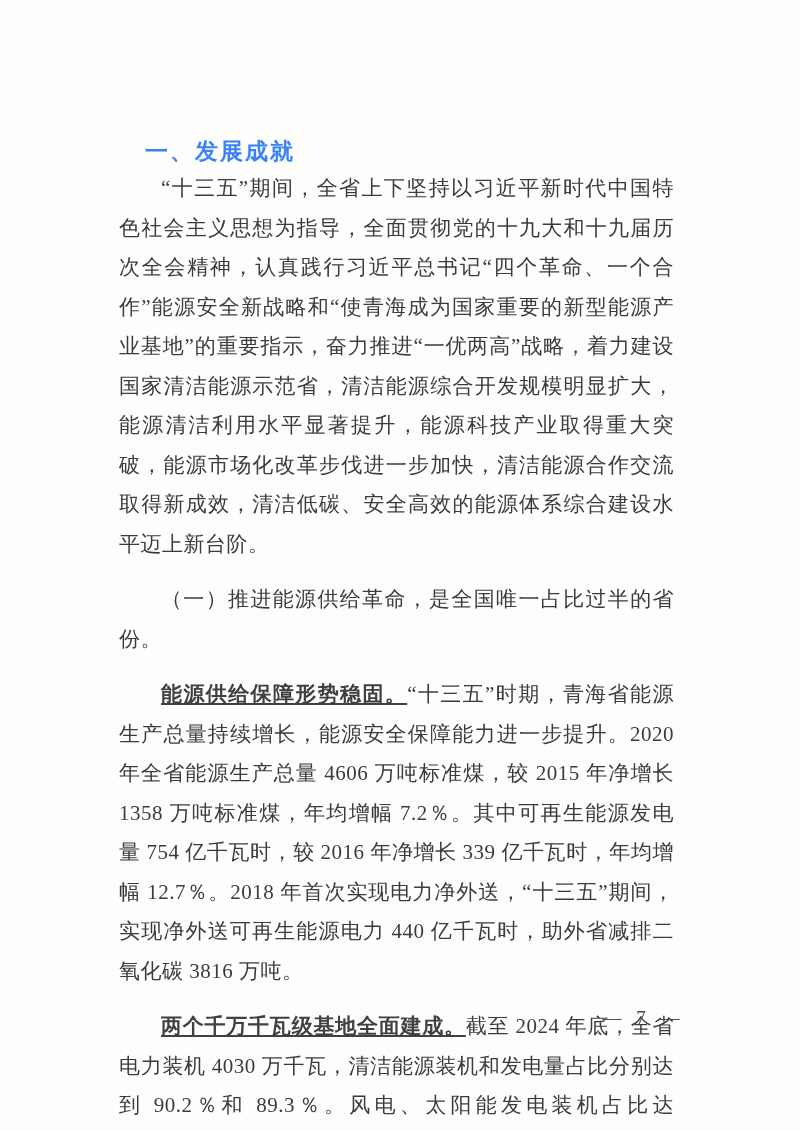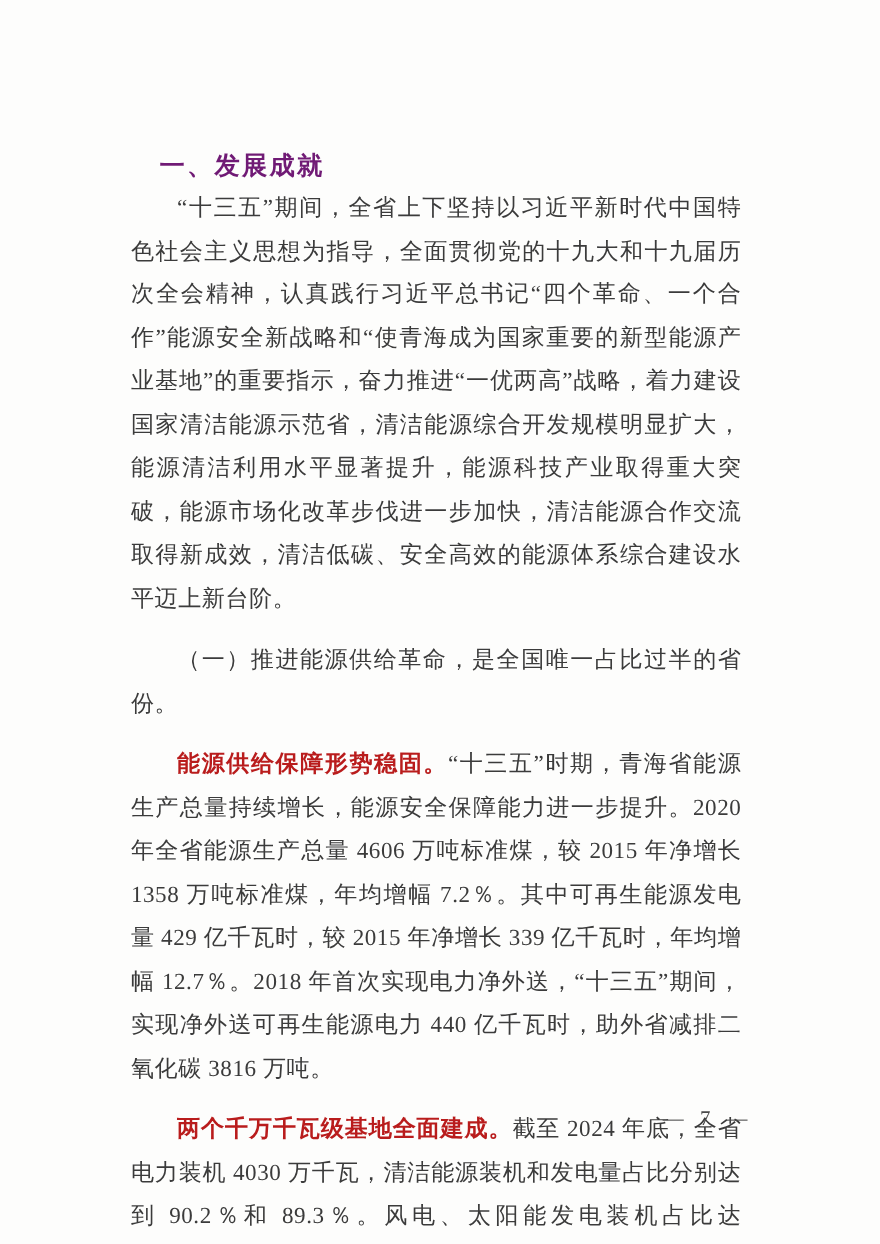--- a/index.html
+++ b/index.html
@@ -23,21 +23,21 @@
     position: absolute;
     left: 103px;
     top: 0;
     width: 587px;
   }
   .section-heading {
     margin: 136px 0 0 42px;
     font-size: 23px;
     line-height: 30px;
     font-weight: bold;
-    color: #701a75;
+    color: #3b82f6;
     letter-spacing: 2px;
     font-family: "DejaVu Sans", "Liberation Sans", sans-serif;
   }
   .para {
     margin: 16px;
     font-size: 21px;
     line-height: 39.5px;
     color: #3b3b3b;
     text-align: justify;
     text-justify: inter-character;
@@ -45,21 +45,22 @@
     letter-spacing: 0.5px;
   }
   .para.first {
     margin-top: 3px;
   }
   .para.gap {
     margin-top: 3px;
   }
   .bold-lead {
     font-weight: bold;
-    color: #b91c1c;
+    color: #404040;
+    text-decoration: underline;
   }
   .page-footer {
     position: absolute;
     left: 596px;
     top: 1006px;
     width: 90px;
     text-align: center;
     font-size: 19px;
     line-height: 24px;
     color: #4a4a4a;
@@ -76,21 +77,21 @@
 
     <p class="para first">
       <span>“十三五”期间，全省上下坚持以习近平新时代中国特色社会主义思想为指导，全面贯彻党的十九大和十九届历次全会精神，认真践行习近平总书记“四个革命、一个合作”能源安全新战略和“使青海成为国家重要的新型能源产业基地”的重要指示，奋力推进“一优两高”战略，着力建设国家清洁能源示范省，清洁能源综合开发规模明显扩大，能源清洁利用水平显著提升，能源科技产业取得重大突破，能源市场化改革步伐进一步加快，清洁能源合作交流取得新成效，清洁低碳、安全高效的能源体系综合建设水平迈上新台阶。</span>
     </p>
 
     <p class="para">
       <span>（一）推进能源供给革命，是全国唯一占比过半的省份。</span>
     </p>
 
     <p class="para">
-      <span class="bold-lead">能源供给保障形势稳固。</span><span>“十三五”时期，青海省能源生产总量持续增长，能源安全保障能力进一步提升。2020 年全省能源生产总量 4606 万吨标准煤，较 2015 年净增长 1358 万吨标准煤，年均增幅 7.2％。其中可再生能源发电量 429 亿千瓦时，较 2015 年净增长 339 亿千瓦时，年均增幅 12.7％。2018 年首次实现电力净外送，“十三五”期间，实现净外送可再生能源电力 440 亿千瓦时，助外省减排二氧化碳 3816 万吨。</span>
+      <span class="bold-lead">能源供给保障形势稳固。</span><span>“十三五”时期，青海省能源生产总量持续增长，能源安全保障能力进一步提升。2020 年全省能源生产总量 4606 万吨标准煤，较 2015 年净增长 1358 万吨标准煤，年均增幅 7.2％。其中可再生能源发电量 754 亿千瓦时，较 2016 年净增长 339 亿千瓦时，年均增幅 12.7％。2018 年首次实现电力净外送，“十三五”期间，实现净外送可再生能源电力 440 亿千瓦时，助外省减排二氧化碳 3816 万吨。</span>
     </p>
 
     <p class="para gap">
       <span class="bold-lead">两个千万千瓦级基地全面建成。</span><span>截至 2024 年底，全省电力装机 4030 万千瓦，清洁能源装机和发电量占比分别达到 90.2％和 89.3％。风电、太阳能发电装机占比达 60.6％，是全国唯一占比过半的省份。光伏装机 1580 万千瓦，是 2015 年（下同）的</span>
     </p>
 
   </div>
 
   <div class="page-footer">— 7 —</div>
 </div>

